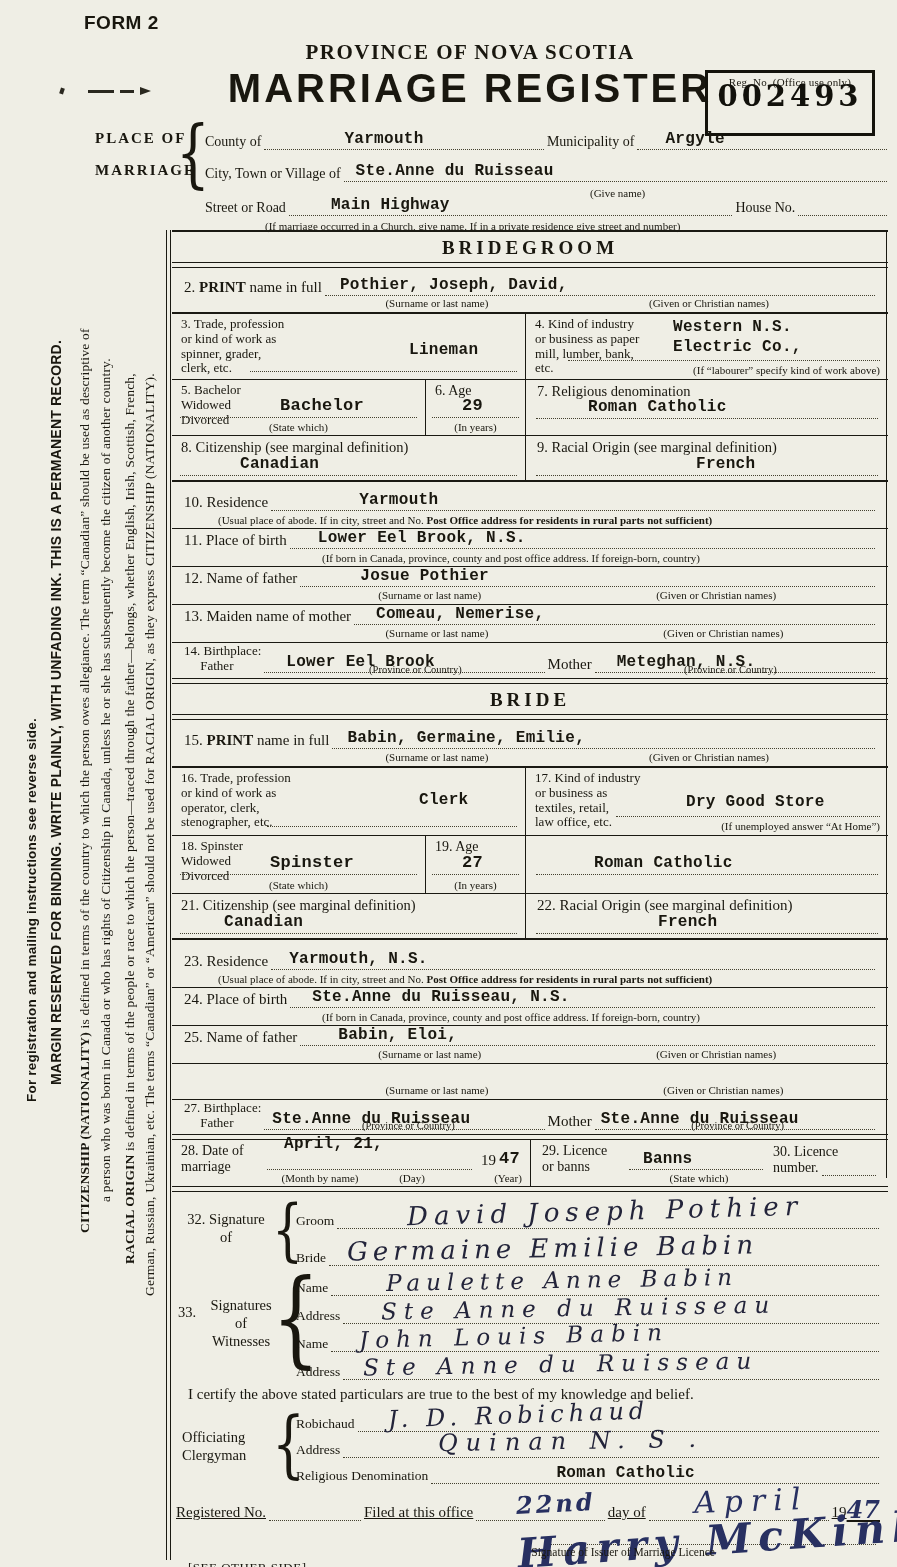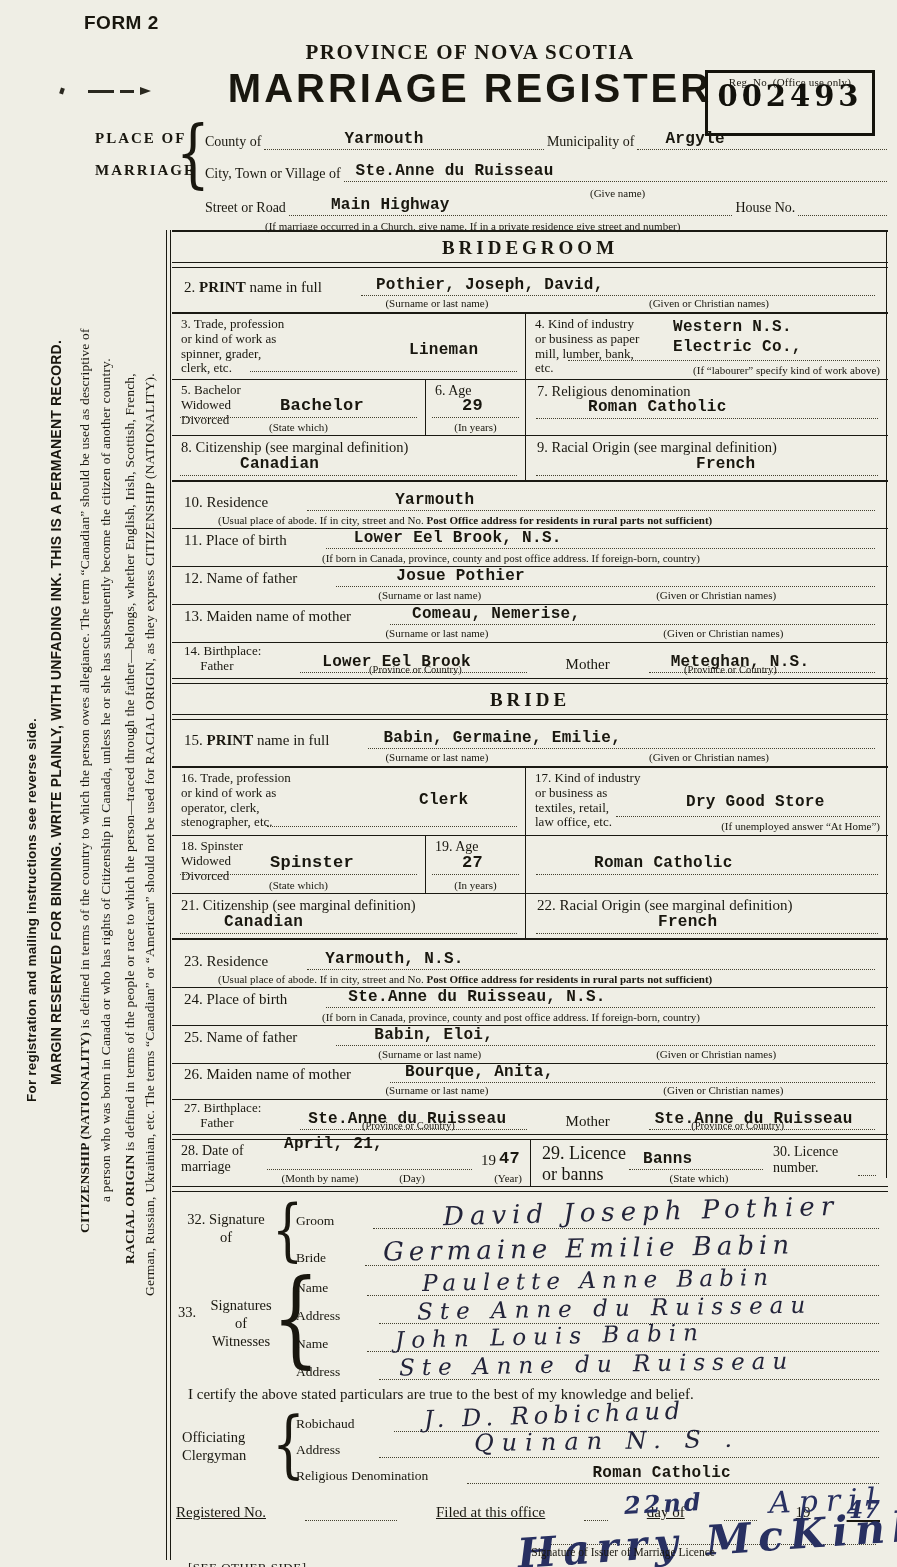--- a/index.html
+++ b/index.html
@@ -21,21 +21,21 @@
   .sechead{height:30px;line-height:32px;text-align:center;font-weight:bold;font-size:19px;
            letter-spacing:4px;}
   .cells{display:flex;height:100%;}
   .cell{position:relative;box-sizing:border-box;height:100%;}
   .cell.bdr{border-right:1.5px solid #1a1912;}
   .lblml{white-space:pre-line;font-size:13px;line-height:1.14;padding:3px 0 0 9px;}
   .dots{position:absolute;border-bottom:1.5px dotted #44412f;}
   .cellval{position:absolute;font-family:"Liberation Mono","DejaVu Sans Mono",monospace;
            font-weight:bold;font-size:16px;white-space:pre-line;letter-spacing:.3px;line-height:1.25;}
   .ccap{position:absolute;font-size:11px;white-space:nowrap;}
-  .fline{display:flex;align-items:flex-end;position:relative;gap:36px;}
+  .fline{display:flex;align-items:flex-end;position:relative;}
   .flbl{white-space:pre-line;font-size:15px;line-height:1.12;flex:none;}
   .ffill{flex:1;border-bottom:1.5px dotted #44412f;position:relative;height:2px;margin:0 3px;}
   .fval{position:absolute;bottom:1px;font-family:"Liberation Mono","DejaVu Sans Mono",monospace;
         font-weight:bold;font-size:16px;white-space:nowrap;letter-spacing:.3px;}
   .caps{position:absolute;left:0;right:0;bottom:1px;font-size:11px;height:14px;}
   .caps span{position:absolute;white-space:nowrap;transform:translateX(-50%);}
   .capl{font-size:11px;white-space:nowrap;}
   .brace{position:absolute;font-family:"DejaVu Serif",serif;font-weight:normal;line-height:1;
          transform:scaleX(.72);transform-origin:left center;}
   .siglbl{font-size:13.5px;flex:none;}
@@ -366,26 +366,20 @@
           <span class="fval" style="left:38px;">Babin, Eloi,</span>
         </span>
     </div>
     <div class="caps">
         <span style="left:36%;">(Surname or last name)</span>
         <span style="left:76%;">(Given or Christian names)</span>
       </div>
   </div>
 
   <div class="row" style="height:36px;">
-    <div class="fline" style="padding:2px 10px 0 12px;">
-      <span class="flbl">26. Maiden name of mother</span>
-      <span class="ffill">
-          <span class="fval" style="left:15px;">Bourque, Anita,</span>
-        </span>
-    </div>
     <div class="caps">
         <span style="left:37%;">(Surname or last name)</span>
         <span style="left:77%;">(Given or Christian names)</span>
       </div>
   </div>
 
   <div class="row noline" style="height:34px;">
     <div class="fline" style="padding:1px 10px 0 12px;">
       <span class="flbl" style="font-size:13px;">27. Birthplace:
 &nbsp;&nbsp;&nbsp;&nbsp;&nbsp;Father</span>
@@ -411,21 +405,21 @@
 marriage</div>
         <span class="dots" style="left:95px;right:58px;bottom:16px;"></span>
         <span class="cellval" style="left:112px;bottom:32px;">April,  21,</span>
         <span style="position:absolute;right:34px;bottom:17px;font-size:15px;">19</span>
         <span class="cellval" style="right:10px;bottom:17px;font-size:17px;left:auto;">47</span>
         <span class="ccap" style="left:148px;bottom:2px;transform:translateX(-50%);">(Month by name)</span>
         <span class="ccap" style="left:240px;bottom:2px;transform:translateX(-50%);">(Day)</span>
         <span class="ccap" style="left:336px;bottom:2px;transform:translateX(-50%);">(Year)</span>
       </div>
       <div class="cell" style="flex:1;">
-        <div class="lblml" style="font-size:18px;padding-left:11px;">29. Licence
+        <div class="lblml" style="font-size:14px;padding-left:11px;">29. Licence
 or banns</div>
         <span class="dots" style="left:98px;width:134px;bottom:16px;"></span>
         <span class="cellval" style="left:112px;bottom:17px;">Banns</span>
         <span class="ccap" style="left:168px;bottom:2px;transform:translateX(-50%);">(State which)</span>
         <div style="position:absolute;left:242px;top:4px;width:106px;font-size:14px;">
           <div>30. Licence</div>
           <div class="fline">
               <span style="font-size:14px;">number.</span>
               <span class="ffill"></span>
             </div>

